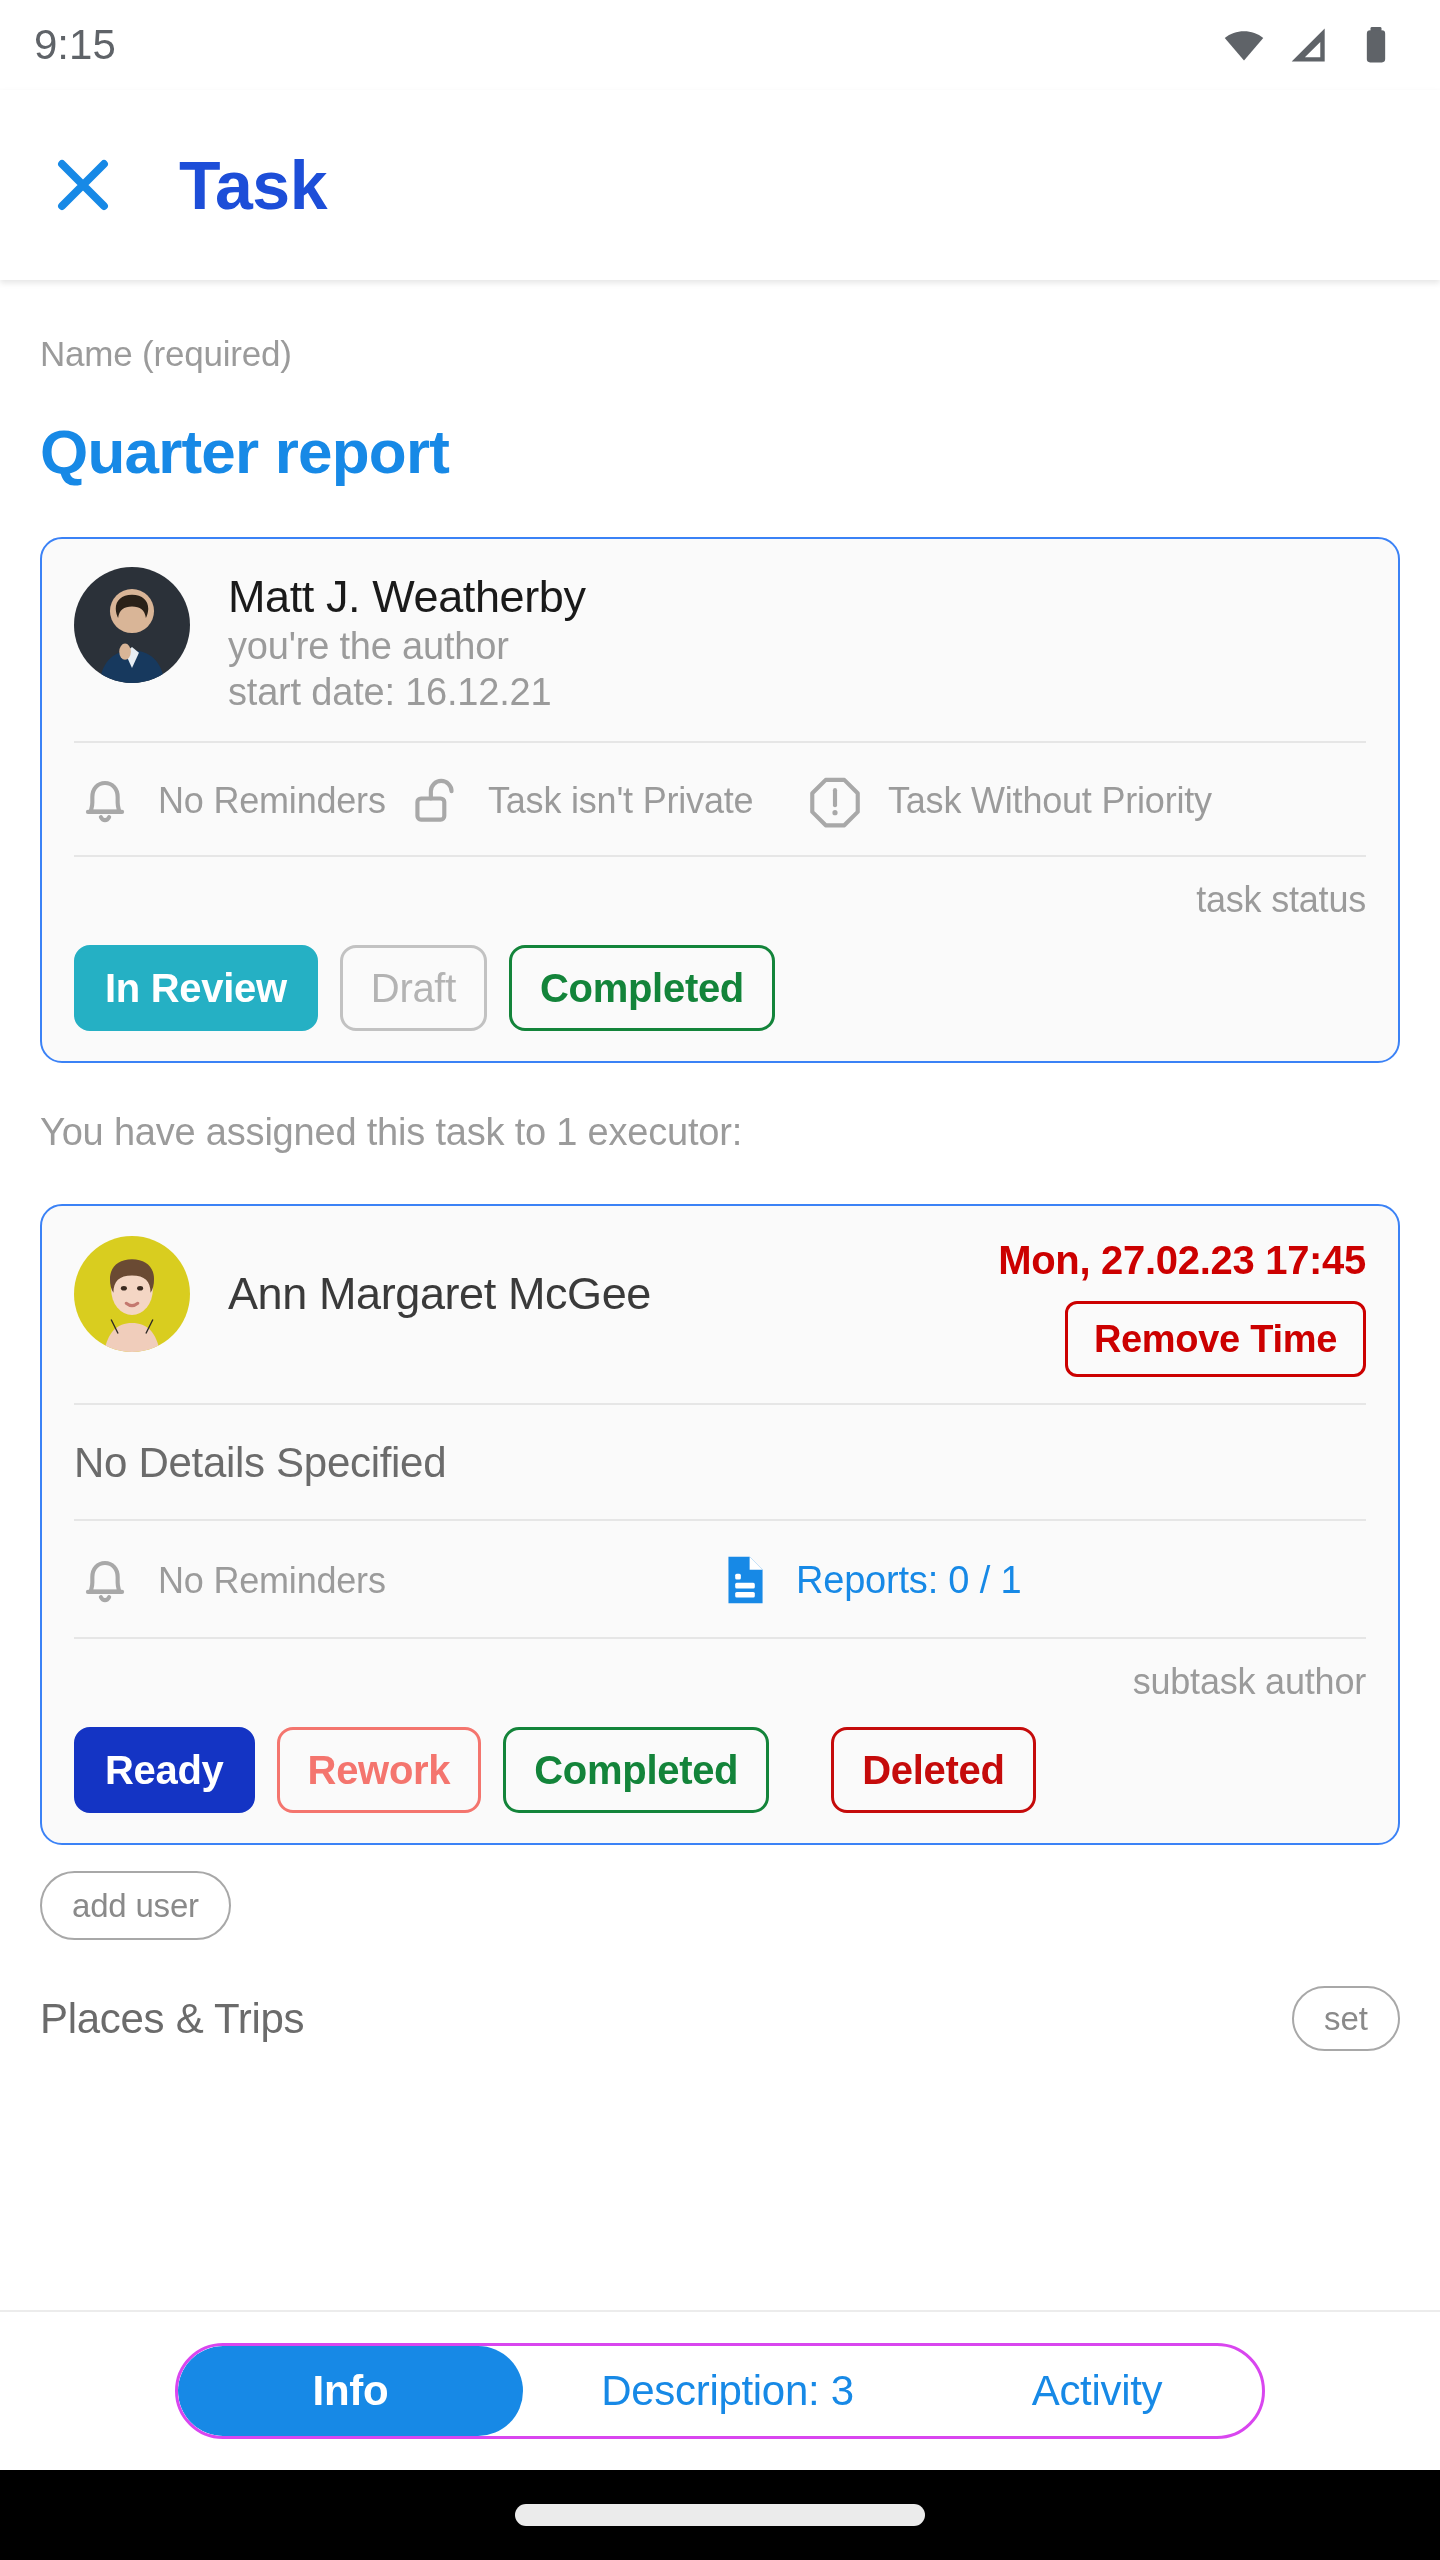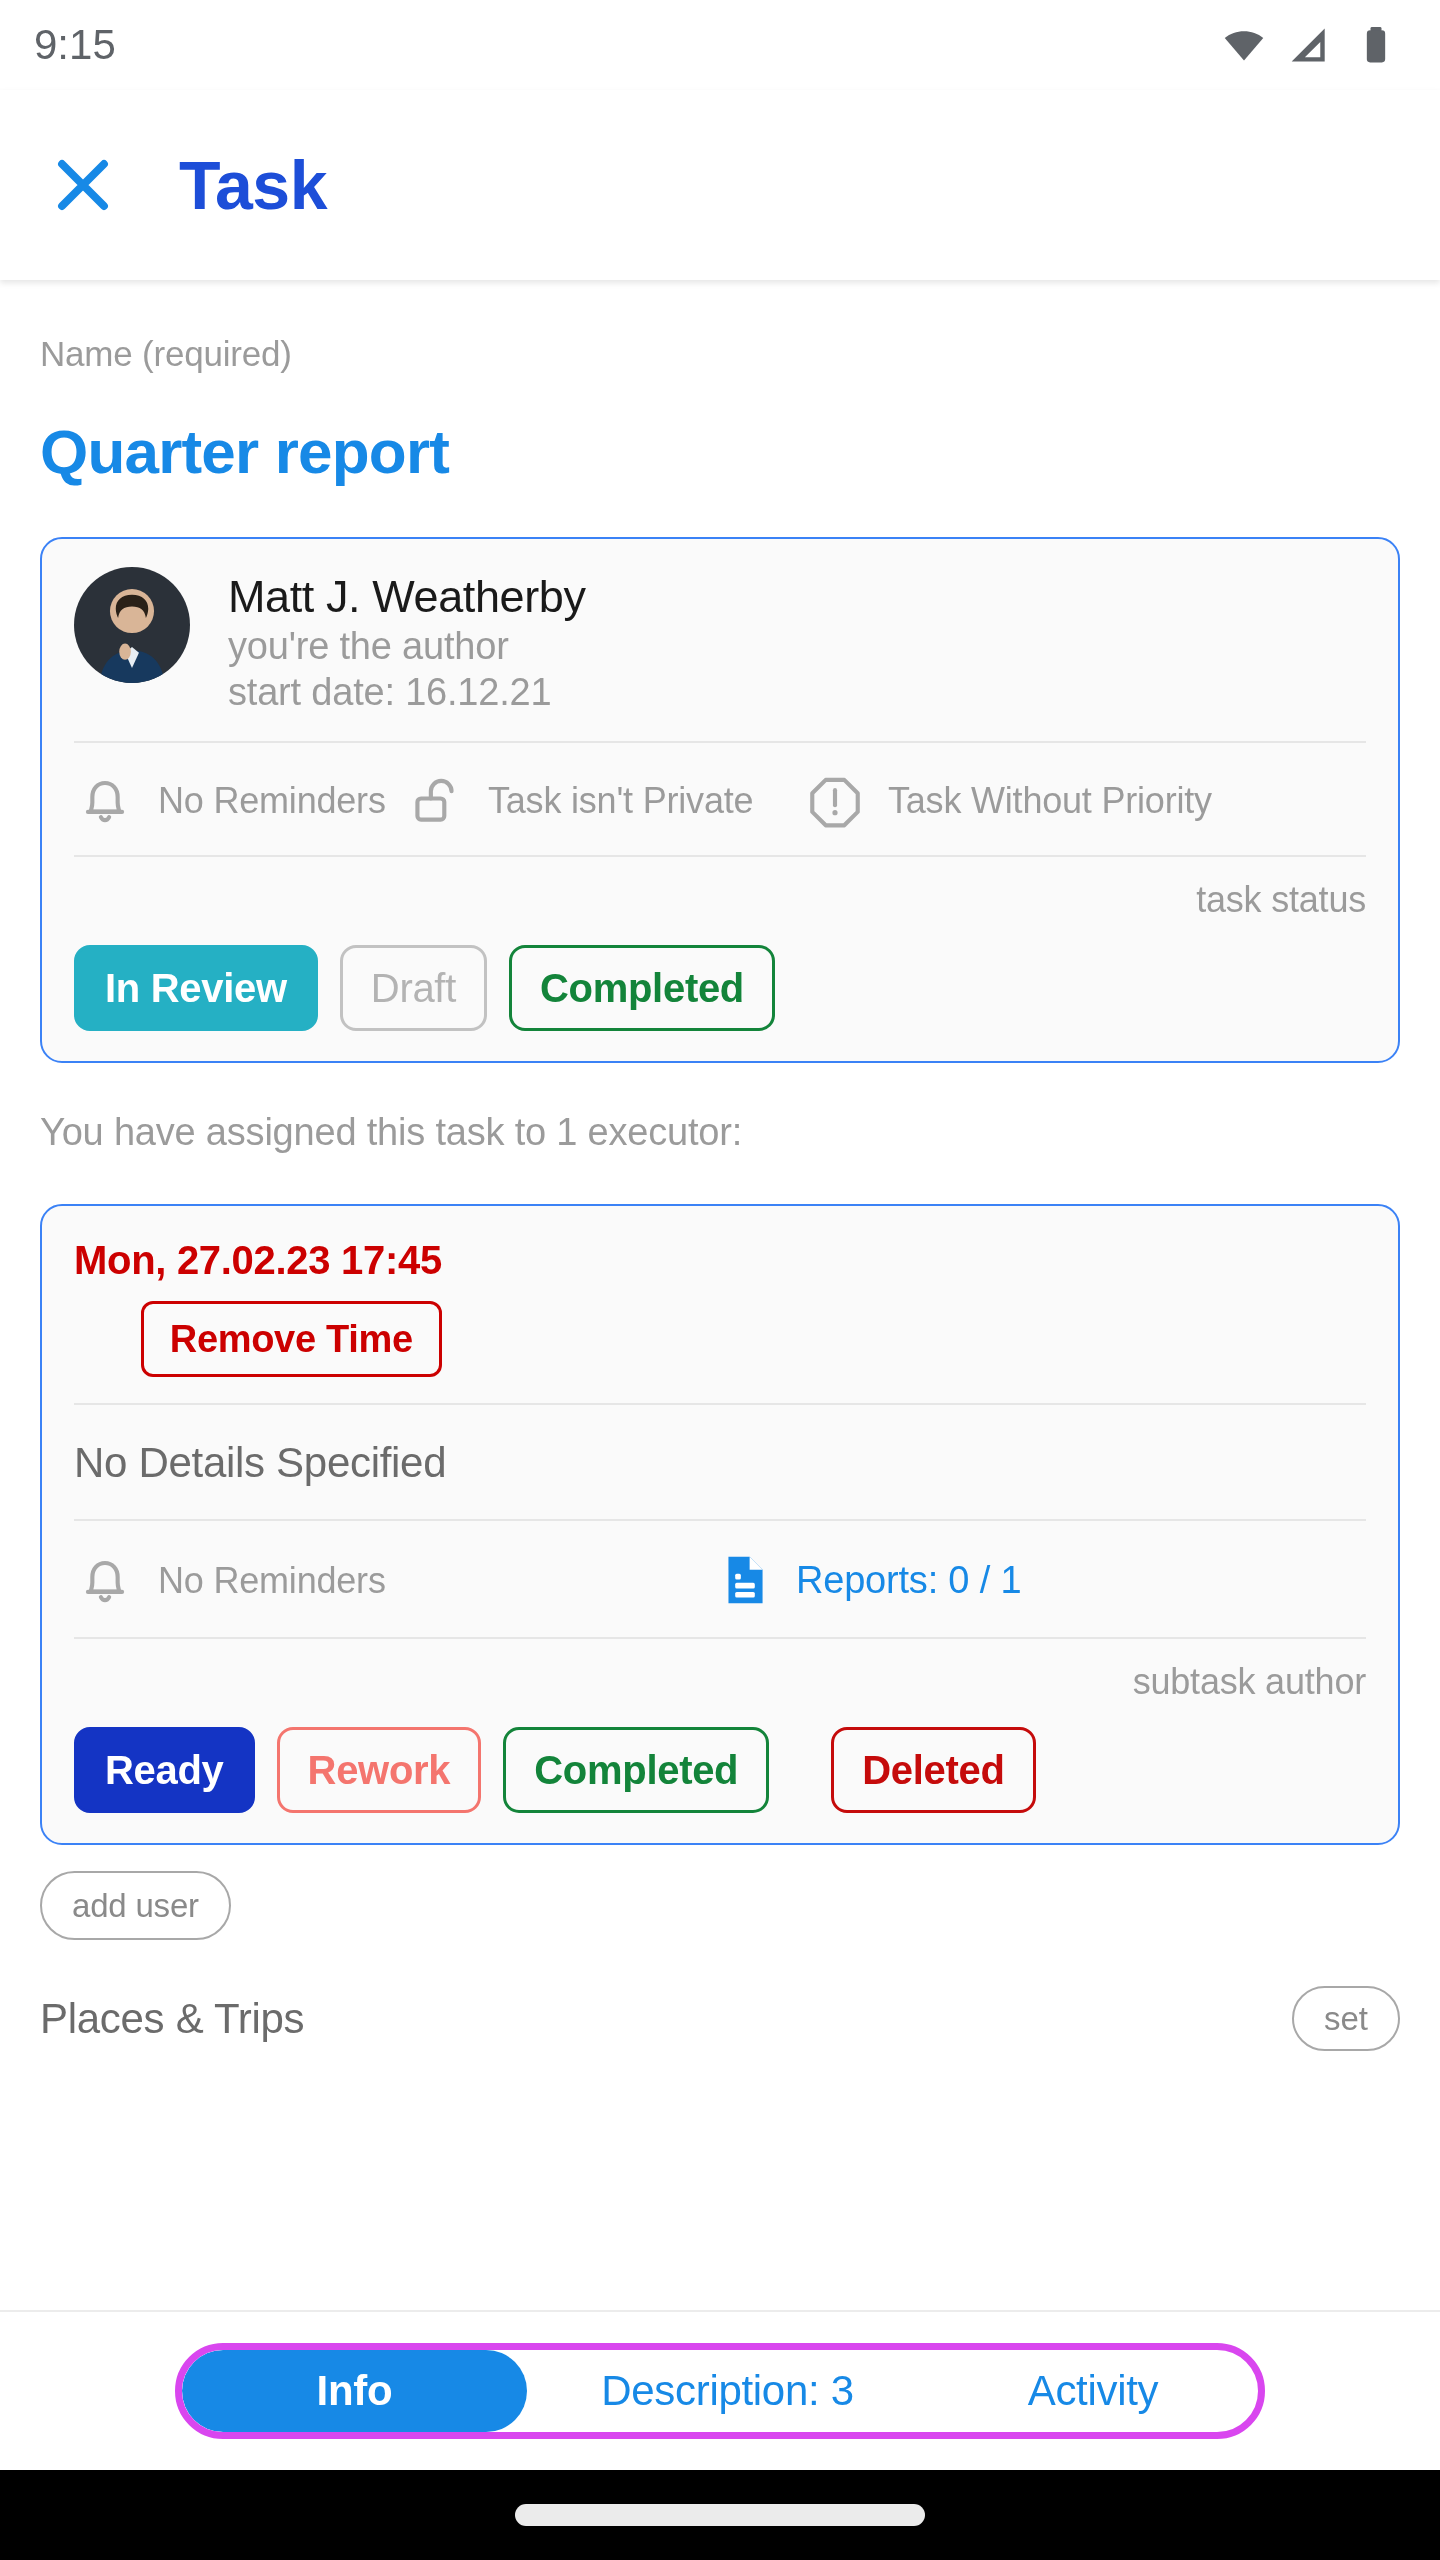--- a/index.html
+++ b/index.html
@@ -309,21 +309,21 @@
     display: flex;
     align-items: center;
     justify-content: center;
     border-top: 2px solid #ececec;
     position: relative;
     z-index: 5;
   }
   .segmented {
     display: flex;
     align-items: stretch;
-    border: 7px solid #d946ef;
+    border: 3px solid #d946ef;
     border-radius: 60px;
     overflow: hidden;
     height: 96px;
     width: 1090px;
     background: #ffffff;
   }
   .seg {
     display: flex;
     align-items: center;
     justify-content: center;
@@ -466,20 +466,35 @@
 
     </div>
 
     
     <div class="exec-note">You have assigned this task to 1 executor:</div>
 
     
     <div class="card">
 
       <div class="exec-head">
+        <div class="exec-left">
+          <div class="avatar">
+            <svg viewBox="0 0 100 100" preserveAspectRatio="xMidYMid slice">
+              <rect width="100" height="100" fill="#d9cd1f"></rect>
+              <path d="M26 100c3-17 11-25 24-25s21 8 24 25z" fill="#f0cdbb"></path>
+              <ellipse cx="50" cy="46" rx="18" ry="22" fill="#f4d6c4"></ellipse>
+              <path d="M50 20c12 0 19 7 19 17 0 5-1 9-3 12 0-10-5-15-16-15s-16 5-16 15c-2-3-3-7-3-12 0-10 7-17 19-17z" fill="#6a4a33"></path>
+              <ellipse cx="43" cy="45" rx="2.6" ry="2" fill="#3a2a20"></ellipse>
+              <ellipse cx="57" cy="45" rx="2.6" ry="2" fill="#3a2a20"></ellipse>
+              <path d="M45 58q5 4 10 0" stroke="#c4796f" stroke-width="2.6" fill="none" stroke-linecap="round"></path>
+              <path d="M32 72l6 12M68 72l-6 12" stroke="#2f2a26" stroke-width="1.2"></path>
+            </svg>
+          </div>
+          <div class="exec-name">Ann Margaret McGee</div>
+        </div>
         <div class="exec-right">
           <div class="exec-date">Mon, 27.02.23 17:45</div>
           <div class="remove-time">Remove Time</div>
         </div>
       </div>
 
       <div class="divider"></div>
 
       <div class="no-details">No Details Specified</div>
 

